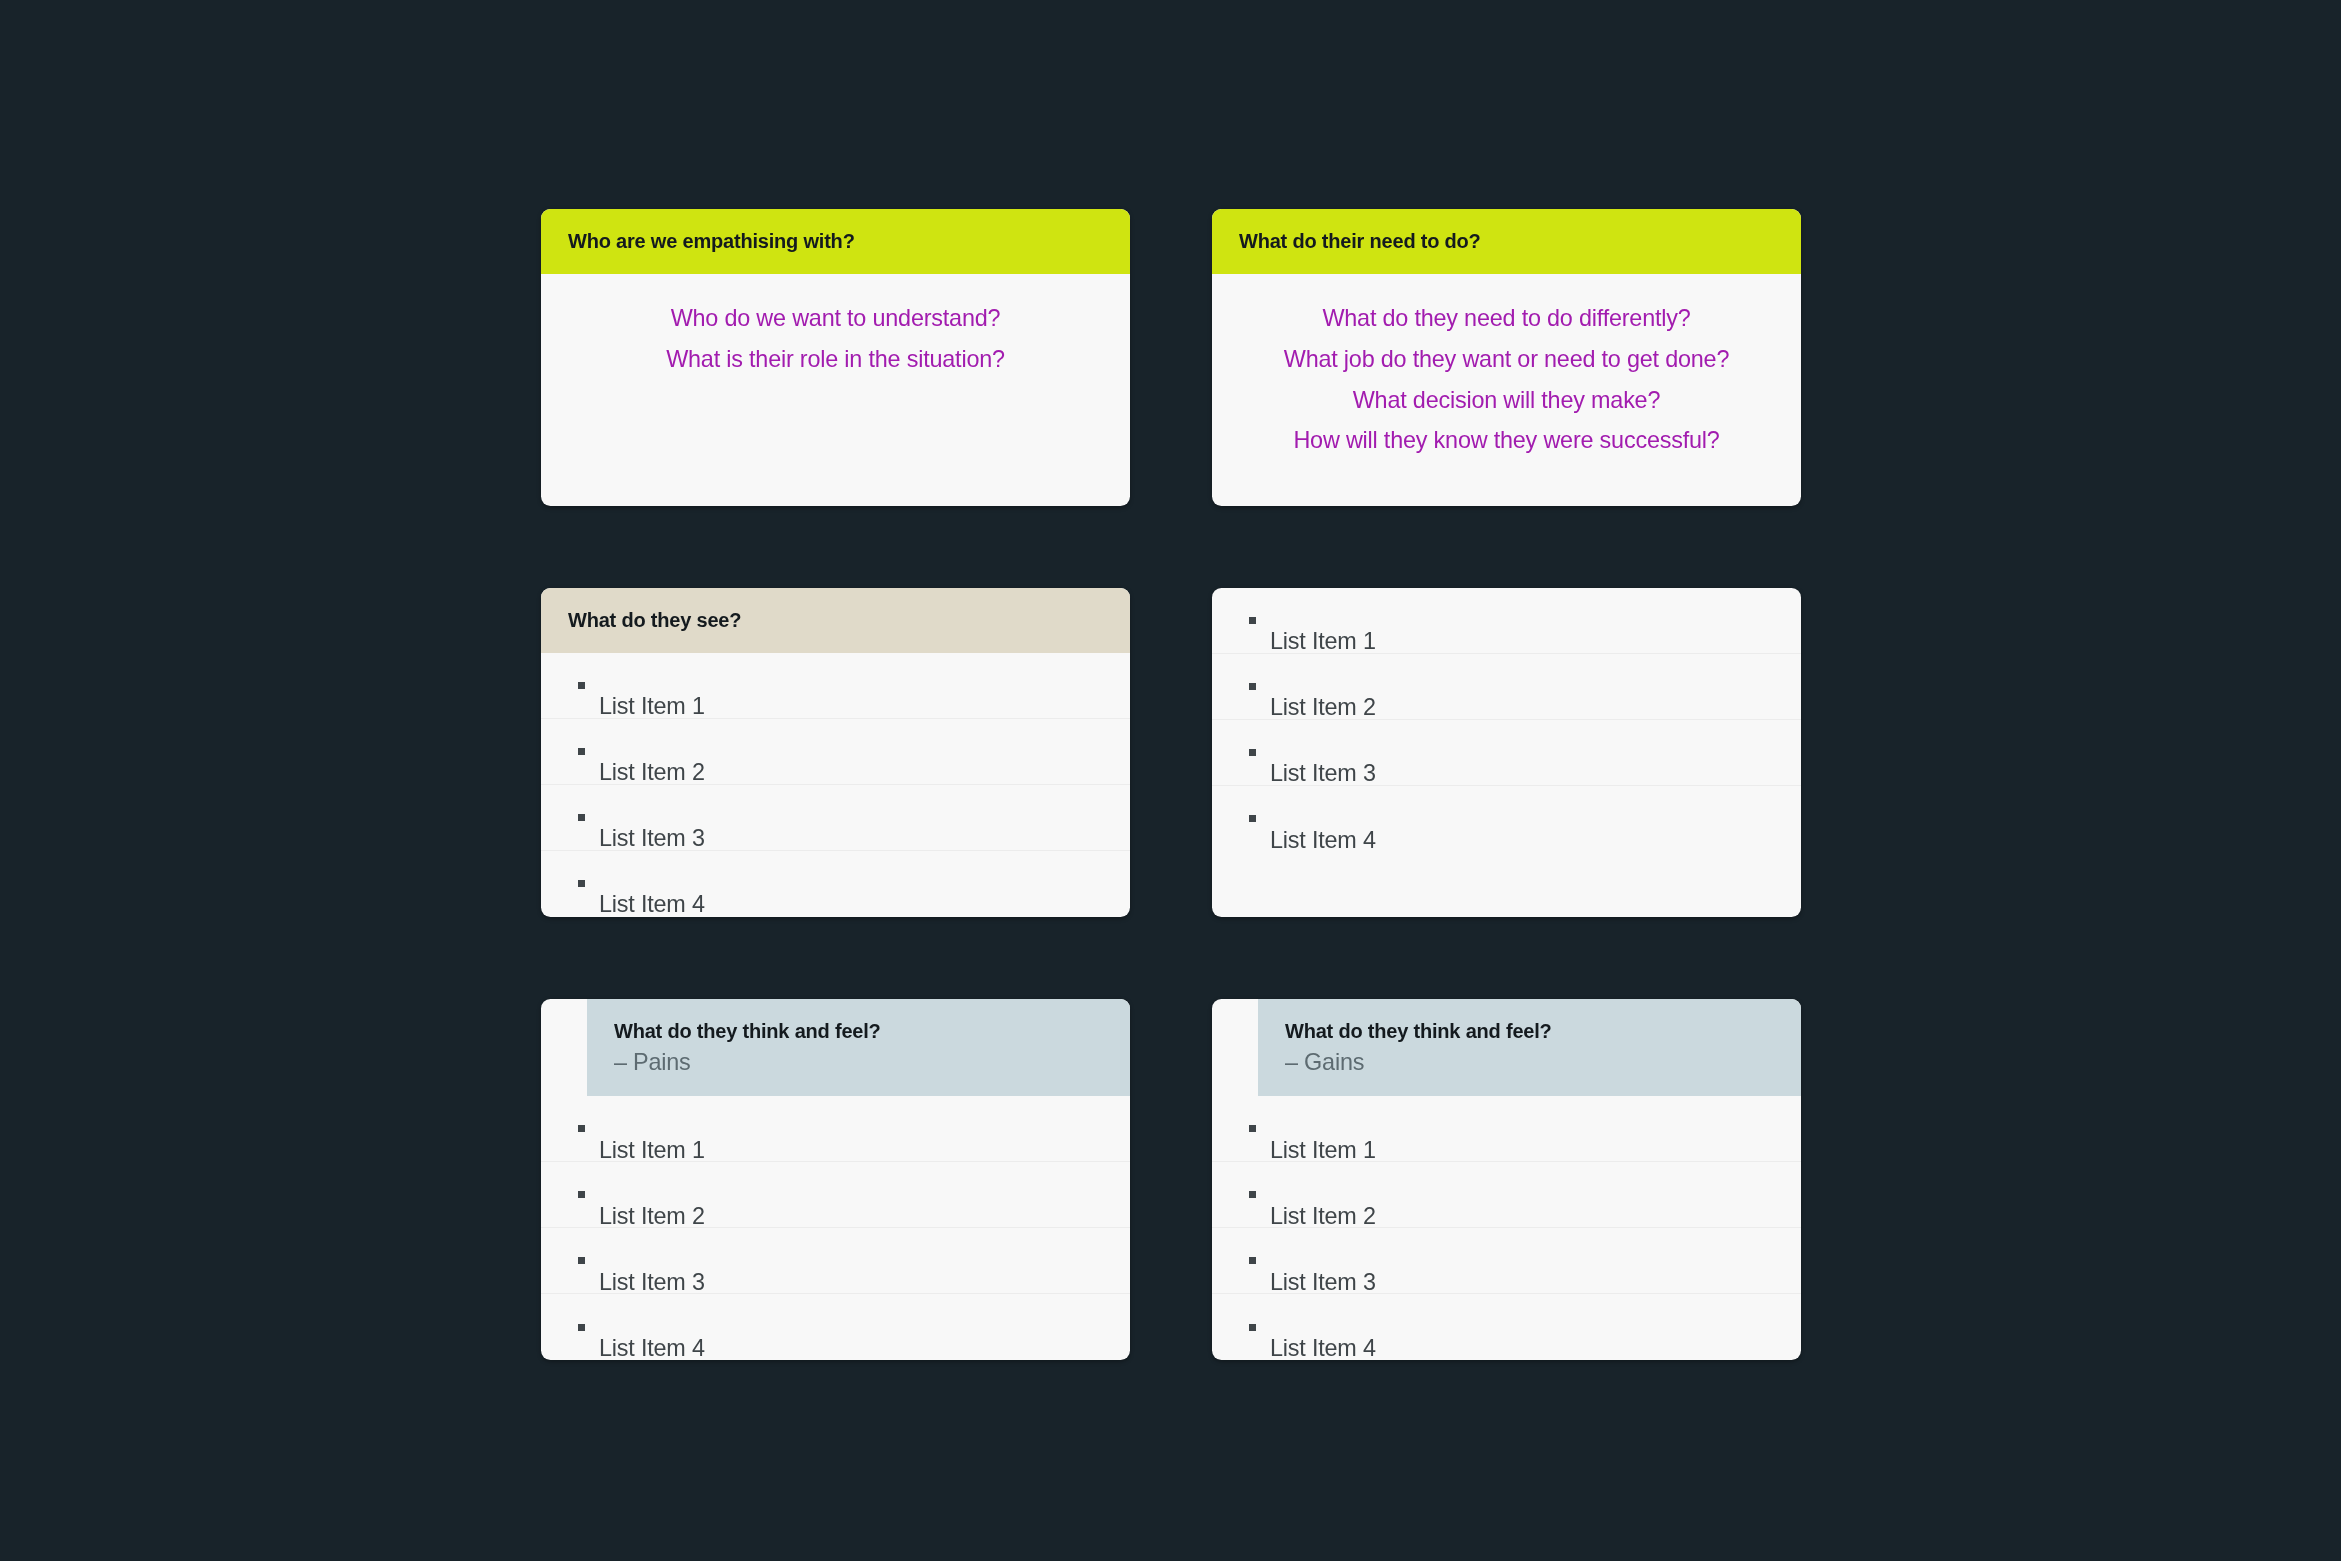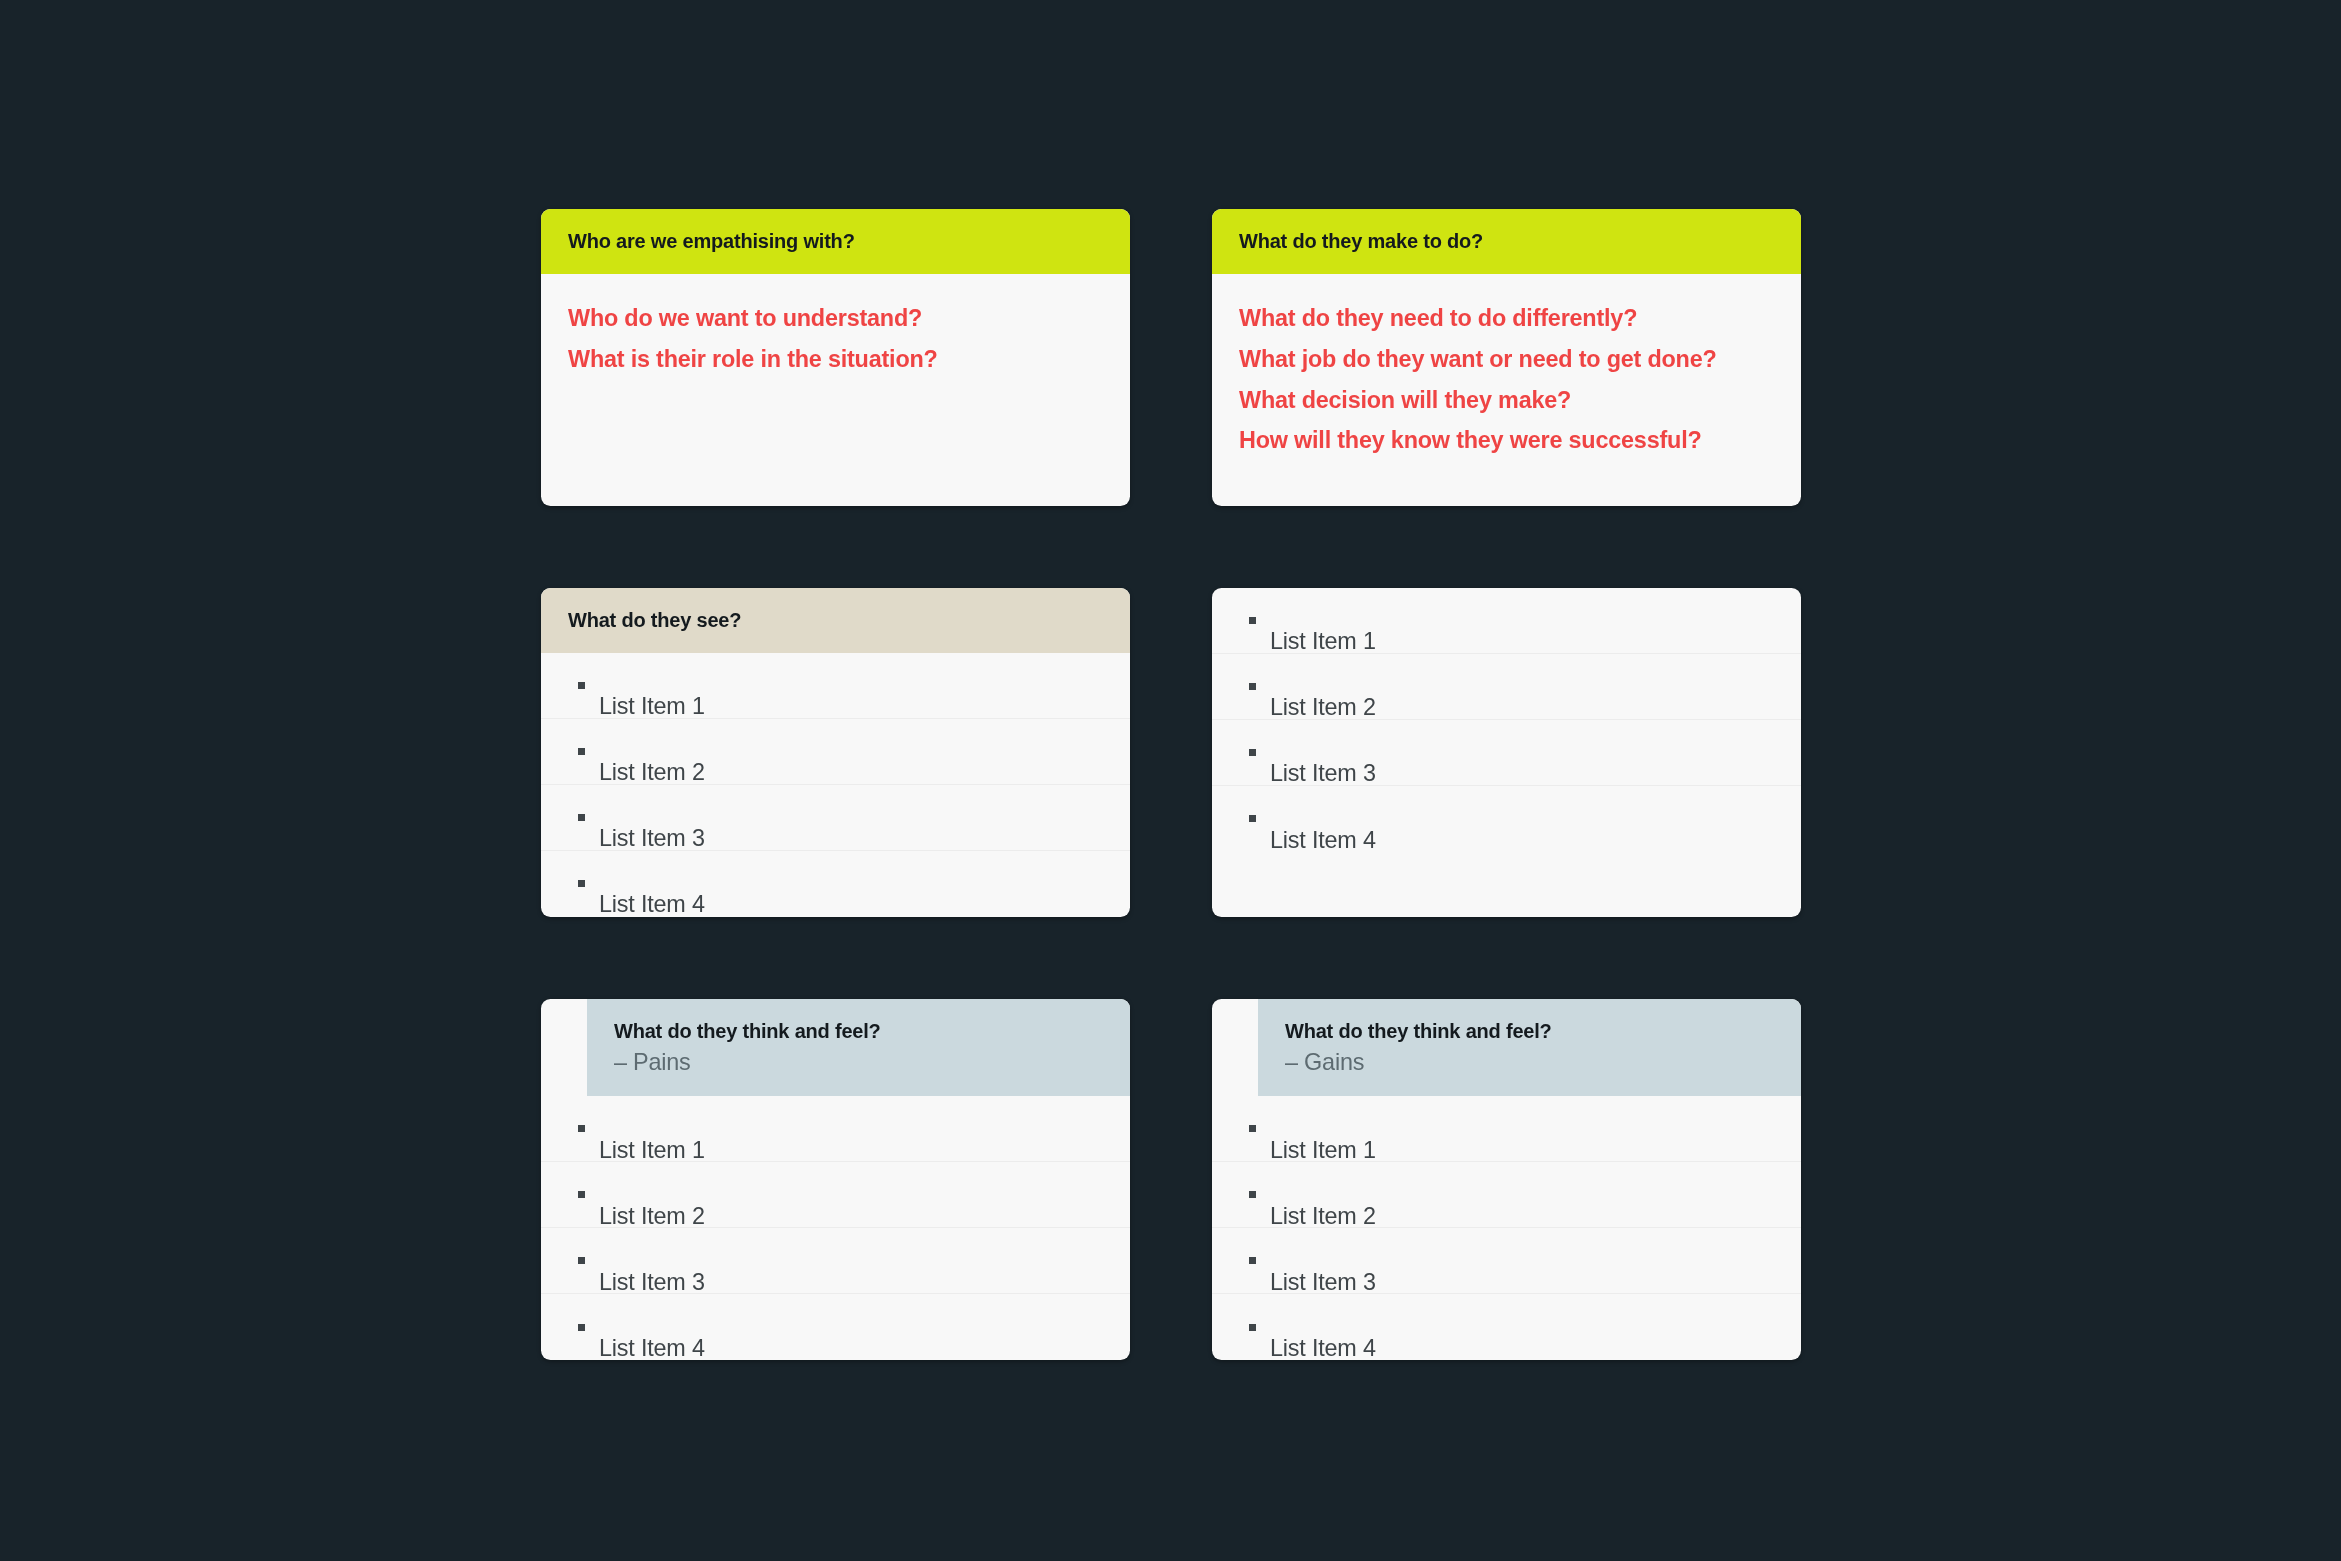--- a/index.html
+++ b/index.html
@@ -59,25 +59,26 @@
     margin-top: 5.5px;
   }
 
   
   .question-body {
     padding: 26px 27px 44px 27px;
     box-sizing: border-box;
   }
   .question-line {
     font-size: 23.4px;
-    font-weight: 700;
-    color: #ef4444;
+    font-weight: 400;
+    color: #a21caf;
     letter-spacing: -0.2px;
     line-height: 1.0;
     padding: 7.8px 0 9.4px 0;
+    text-align: center;
   }
 
   
   .list-body {
     display: flex;
     flex-direction: column;
   }
   .list-row {
     display: flex;
     align-items: center;
@@ -113,21 +114,21 @@
       <div class="card-header lime">
         <div class="card-title">Who are we empathising with?</div>
       </div>
       <div class="question-body">
         <div class="question-line">Who do we want to understand?</div>
         <div class="question-line">What is their role in the situation?</div>
       </div>
     </div>
     <div class="card">
       <div class="card-header lime">
-        <div class="card-title">What do they make to do?</div>
+        <div class="card-title">What do their need to do?</div>
       </div>
       <div class="question-body">
         <div class="question-line">What do they need to do differently?</div>
         <div class="question-line">What job do they want or need to get done?</div>
         <div class="question-line">What decision will they make?</div>
         <div class="question-line">How will they know they were successful?</div>
       </div>
     </div>
     <div class="card">
       <div class="card-header beige">

